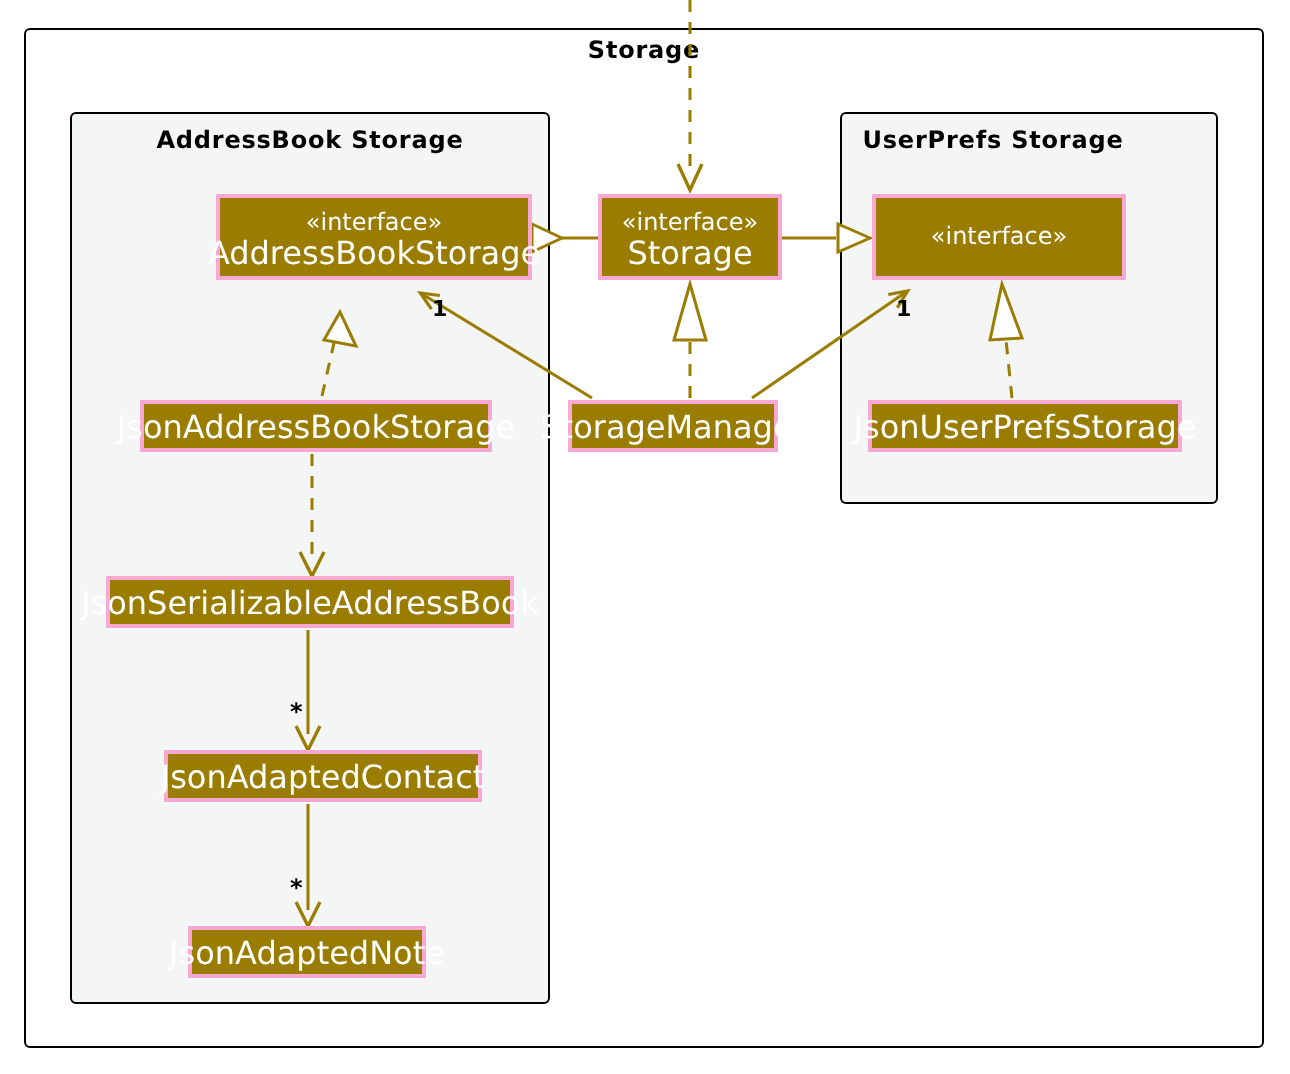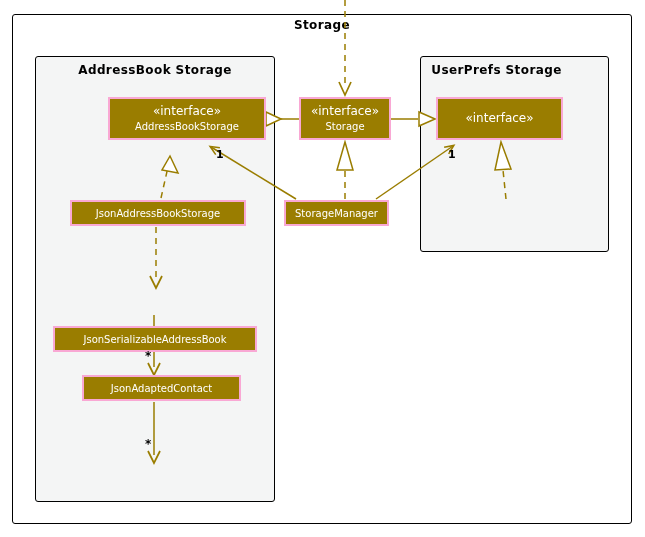--- a/index.html
+++ b/index.html
@@ -60,21 +60,21 @@
     align-items: center;
     justify-content: center;
     white-space: nowrap;
     padding: 0 4px;
   }
   .node .stereo {
     font-size: 12px;
     line-height: 15px;
   }
   .node .cname {
-    font-size: 10px;
+    font-size: 16px;
     line-height: 15px;
   }
   
   .edge-label {
     position: absolute;
     font-size: 11px;
     font-weight: bold;
     color: #000000;
     white-space: nowrap;
   }
@@ -176,29 +176,35 @@
   </div>
 
   <div class="node" style="left:70px; top:200px; width:176px; height:26px;text-align:center;">
     <span class="cname">JsonAddressBookStorage</span>
   </div>
 
   <div class="node" style="left:284px; top:200px; width:105px; height:26px;">
     <span class="cname">StorageManager</span>
   </div>
 
-
-  <div class="node" style="left:53px; top:288px; width:204px; height:26px;margin-top:38px;">
+  <div class="node" style="left:434px; top:200px; width:157px; height:26px;">
+    <span class="cname">JsonUserPrefsStorage</span>
+  </div>
+
+  <div class="node" style="left:53px; top:288px; width:204px; height:26px;">
     <span class="cname">JsonSerializableAddressBook</span>
   </div>
 
   <div class="node" style="left:82px; top:375px; width:159px; height:26px;">
     <span class="cname">JsonAdaptedContact</span>
   </div>
 
+  <div class="node" style="left:94px; top:463px; width:119px; height:26px;">
+    <span class="cname">JsonAdaptedNote</span>
+  </div>
 
   <div class="edge-label" style="left:216px; top:148px;">1</div>
 
   <div class="edge-label" style="left:448px; top:148px;">1</div>
 
   <div class="edge-label star" style="left:145px; top:349px;">*</div>
 
   <div class="edge-label star" style="left:145px; top:437px;">*</div>
 
 </div>

